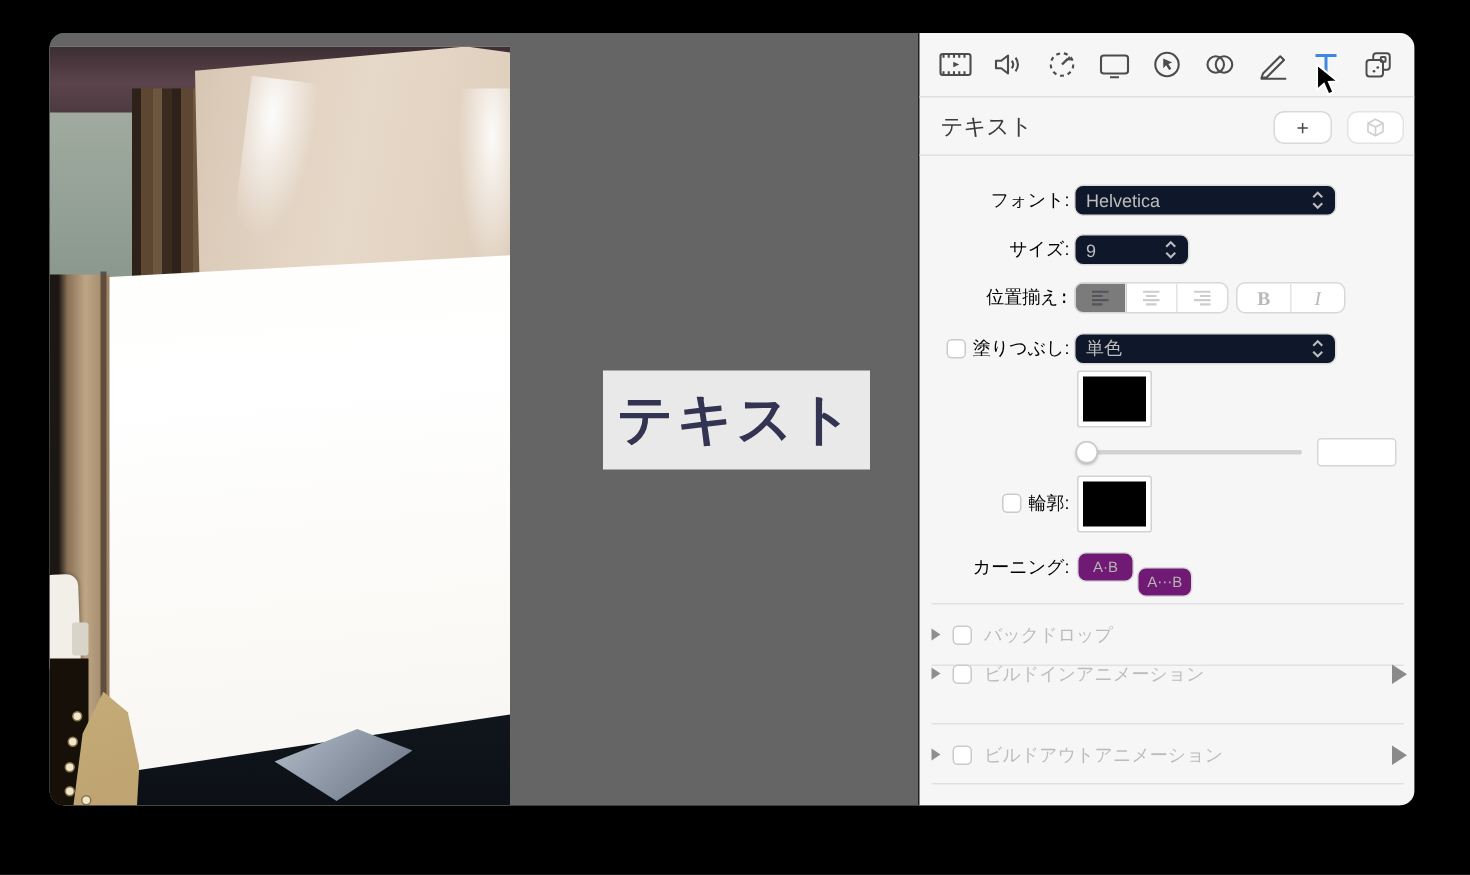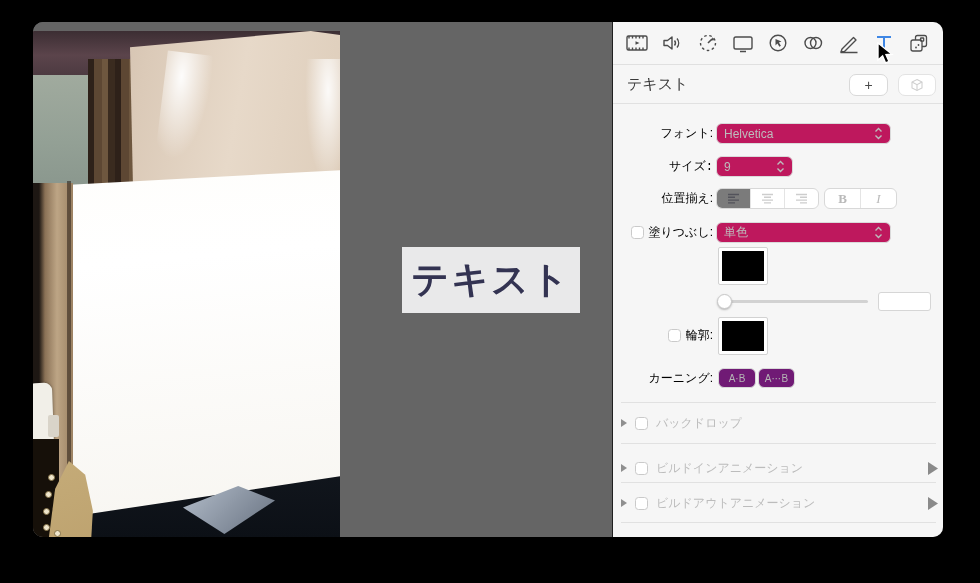--- a/index.html
+++ b/index.html
@@ -57,21 +57,21 @@
   .tool{width:30px;height:30px;display:flex;align-items:center;justify-content:center;}
   .hdr-title{position:absolute;left:14px;top:53px;font-size:15px;color:#3a3a3a;}
   .btn{position:absolute;background:#fff;border:1px solid #d9d9d9;border-radius:7px;
        display:flex;align-items:center;justify-content:center;box-sizing:border-box;}
   .btn-add{left:236px;top:52px;width:39px;height:22px;font-size:14px;color:#4a4a4a;}
   .btn-cube{left:285px;top:52px;width:38px;height:22px;border-color:#e3e3e3;}
   .hdiv{position:absolute;left:0;width:100%;height:1px;background:#e1e1e1;}
   .hdiv.inset{left:8px;width:315px;}
   .row-label{position:absolute;left:0;width:100px;display:flex;align-items:center;
              justify-content:flex-end;gap:5px;font-size:12px;color:#000000;}
-  .popup{position:absolute;background:#be185d;border:1px solid #dadada;border-radius:6px;
+  .popup{position:absolute;background:#0f172a;border:1px solid #dadada;border-radius:6px;
          display:flex;align-items:center;box-sizing:border-box;
          font-size:12px;color:#bdbdbd;padding:0 7px;justify-content:space-between;}
   .checkbox{width:13px;height:13px;border:1.5px solid #cacaca;border-radius:3.5px;
             background:#fff;box-sizing:border-box;flex:none;}
   .seg-wrap{position:absolute;display:flex;background:#fff;border:1px solid #d8d8d8;
             border-radius:6px;overflow:hidden;box-sizing:border-box;}
   .seg{width:33px;height:19px;display:flex;align-items:center;justify-content:center;
        border-right:1px solid #e4e4e4;}
   .seg:last-child{border-right:none;}
   .seg.sel{background:#7b7b7b;}
@@ -199,31 +199,31 @@
     <div class="row-label" style="top:101px;height:21px;">
       <span>フォント:</span>
     </div>
     <div class="popup" style="left:103px;top:101px;width:175px;height:21px;">
       <span>Helvetica</span>
       <svg width="9" height="13" viewBox="0 0 9 13" fill="none" stroke="#bdbdbd" stroke-width="1.4">
         <path d="M1.5 4.5L4.5 1.5 7.5 4.5M1.5 8.5L4.5 11.5 7.5 8.5"></path>
       </svg>
     </div>
 
-    <div class="row-label" style="top:134px;height:21px;font-family:Liberation Mono, monospace;">
+    <div class="row-label" style="top:134px;height:21px;">
       <span>サイズ:</span>
     </div>
     <div class="popup" style="left:103px;top:134px;width:77px;height:21px;">
       <span>9</span>
       <svg width="9" height="13" viewBox="0 0 9 13" fill="none" stroke="#bdbdbd" stroke-width="1.4">
         <path d="M1.5 4.5L4.5 1.5 7.5 4.5M1.5 8.5L4.5 11.5 7.5 8.5"></path>
       </svg>
     </div>
 
-    <div class="row-label" style="top:166px;height:20px;">
+    <div class="row-label" style="top:166px;height:20px;font-family:Liberation Mono, monospace;">
       <span>位置揃え:</span>
     </div>
     <div class="seg-wrap" style="left:103px;top:166px;">
       <div class="seg sel">
         <svg width="13" height="11" viewBox="0 0 13 11" stroke="#53535b" stroke-width="1.4">
             <path d="M1 1.5h11M1 4.3h7M1 7.1h11M1 9.9h7"></path>
           </svg>
       </div>
       <div class="seg">
         <svg width="13" height="11" viewBox="0 0 13 11" stroke="#cdcdcd" stroke-width="1.4">
@@ -263,34 +263,34 @@
     <div class="slider-knob" style="left:104px;top:272px;"></div>
     <div class="tfield" style="left:265px;top:270px;width:53px;height:19px;"></div>
     <div class="colorwell" style="left:105px;top:295px;">
       <div class="chip"></div>
     </div>
 
     <div class="row-label" style="top:346px;height:20px;">
       <span>カーニング:</span>
     </div>
     <div class="kern-btn" style="left:105px;width:38px;top:346px;">A·B</div>
-    <div class="kern-btn" style="left:145px;width:37px;top:346px;">A⋯B</div>
+    <div class="kern-btn" style="left:145px;width:37px;top:356px;">A⋯B</div>
 
     <div class="hdiv inset" style="top:380px;"></div>
 
     <div class="sect-row" style="top:391px;">
       <svg class="tri" width="8" height="10" viewBox="0 0 8 10">
           <path d="M1 1l6 4-6 4z" fill="#8f8f8f"></path>
         </svg>
       <span class="checkbox"></span>
       <span class="lbl">バックドロップ</span>
     </div>
     <div class="hdiv inset" style="top:421px;"></div>
 
-    <div class="sect-row" style="top:417px;margin-top:19px;">
+    <div class="sect-row" style="top:417px;">
       <svg class="tri" width="8" height="10" viewBox="0 0 8 10">
           <path d="M1 1l6 4-6 4z" fill="#8f8f8f"></path>
         </svg>
       <span class="checkbox"></span>
       <span class="lbl">ビルドインアニメーション</span>
       <svg class="sect-arrow" width="12" height="15" viewBox="0 0 12 15">
           <path d="M1 1l10 6.5L1 14z" fill="#8a8a8a"></path>
         </svg>
     </div>
     <div class="hdiv inset" style="top:460px;"></div>

